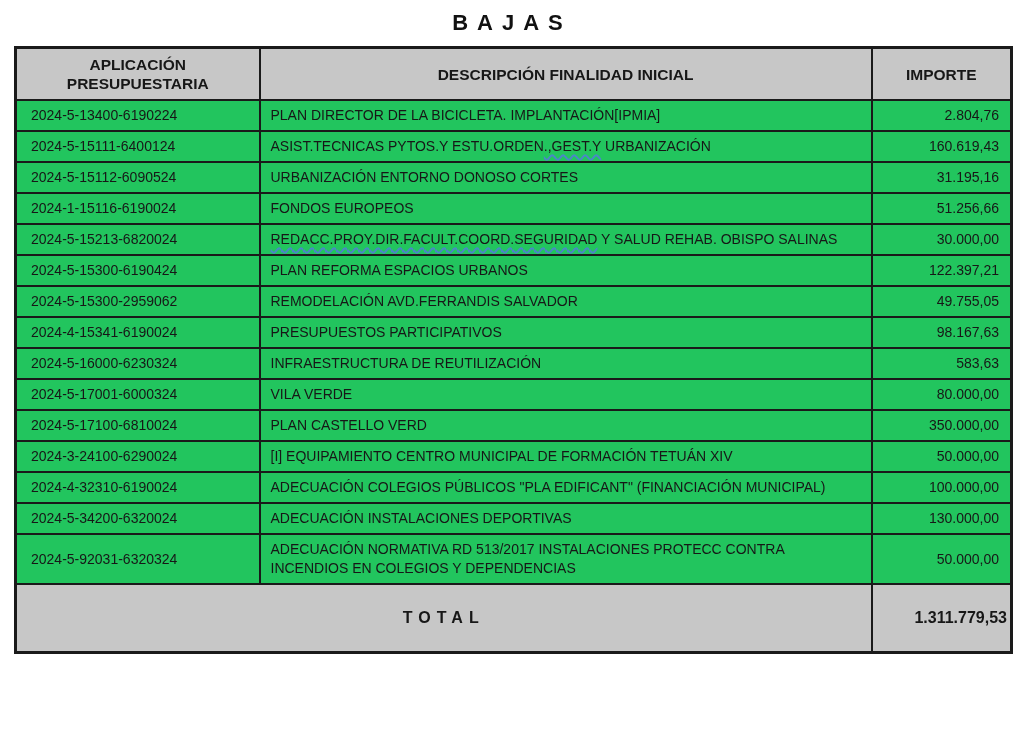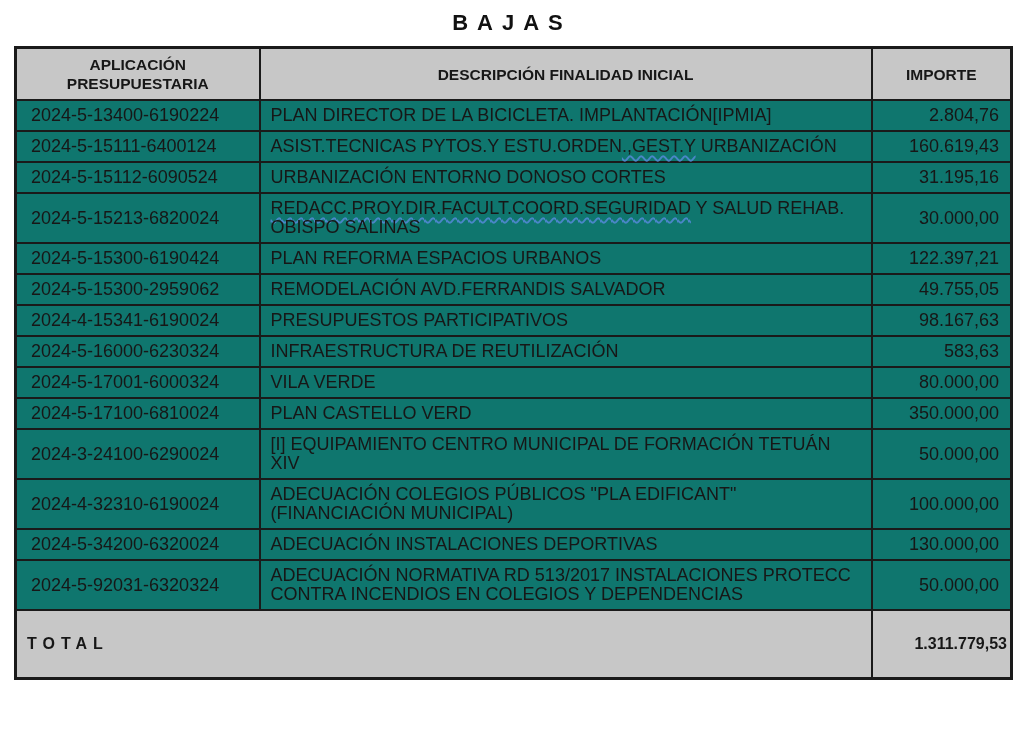--- a/index.html
+++ b/index.html
@@ -49,24 +49,24 @@
     text-align:center;
     padding:6px 4px;
     line-height:19px;
     height:52px;
   }
   .hdr-narrow{
     display:inline-block;
     max-width:170px;
   }
   tbody td{
-    font-size:18px;
+    font-size:14px;
     line-height:19px;
     padding:5px 10px;
-    background:#0f766e;
+    background:#22c55e;
   }
   td.code{
     padding-left:14px;
     white-space:nowrap;
     overflow:hidden;
   }
   td.amt{
     text-align:right;
     padding-right:11px;
     white-space:nowrap;
@@ -78,20 +78,21 @@
     text-decoration-thickness:2px;
     text-underline-offset:3px;
   }
   tfoot td{
     background:var(--header-bg);
     font-size:16px;
     font-weight:bold;
     height:46px;
   }
   td.total-label{
+    text-align:center;
     letter-spacing:6px;
     padding:24px 10px;
   }
   td.total-amt{
     text-align:right;
     padding-right:3px;
     white-space:nowrap;
   }
 </style>
 </head>
@@ -124,20 +125,25 @@
       <td class="code"><span>2024-5-15111-6400124</span></td>
       <td class="desc"><span>ASIST.TECNICAS PYTOS.Y ESTU.ORDEN</span><span class="misspell">.,GEST.Y</span><span> URBANIZACIÓN</span></td>
       <td class="amt"><span>160.619,43</span></td>
     </tr>
         <tr>
       <td class="code"><span>2024-5-15112-6090524</span></td>
       <td class="desc"><span>URBANIZACIÓN ENTORNO DONOSO CORTES</span><span class="misspell"></span><span></span></td>
       <td class="amt"><span>31.195,16</span></td>
     </tr>
         <tr>
+      <td class="code"><span>2024-1-15116-6190024</span></td>
+      <td class="desc"><span>FONDOS EUROPEOS</span><span class="misspell"></span><span></span></td>
+      <td class="amt"><span>51.256,66</span></td>
+    </tr>
+        <tr>
       <td class="code"><span>2024-5-15213-6820024</span></td>
       <td class="desc"><span></span><span class="misspell">REDACC.PROY.DIR.FACULT.COORD.SEGURIDAD</span><span> Y SALUD REHAB. OBISPO SALINAS</span></td>
       <td class="amt"><span>30.000,00</span></td>
     </tr>
         <tr>
       <td class="code"><span>2024-5-15300-6190424</span></td>
       <td class="desc"><span>PLAN REFORMA ESPACIOS URBANOS</span><span class="misspell"></span><span></span></td>
       <td class="amt"><span>122.397,21</span></td>
     </tr>
         <tr>

